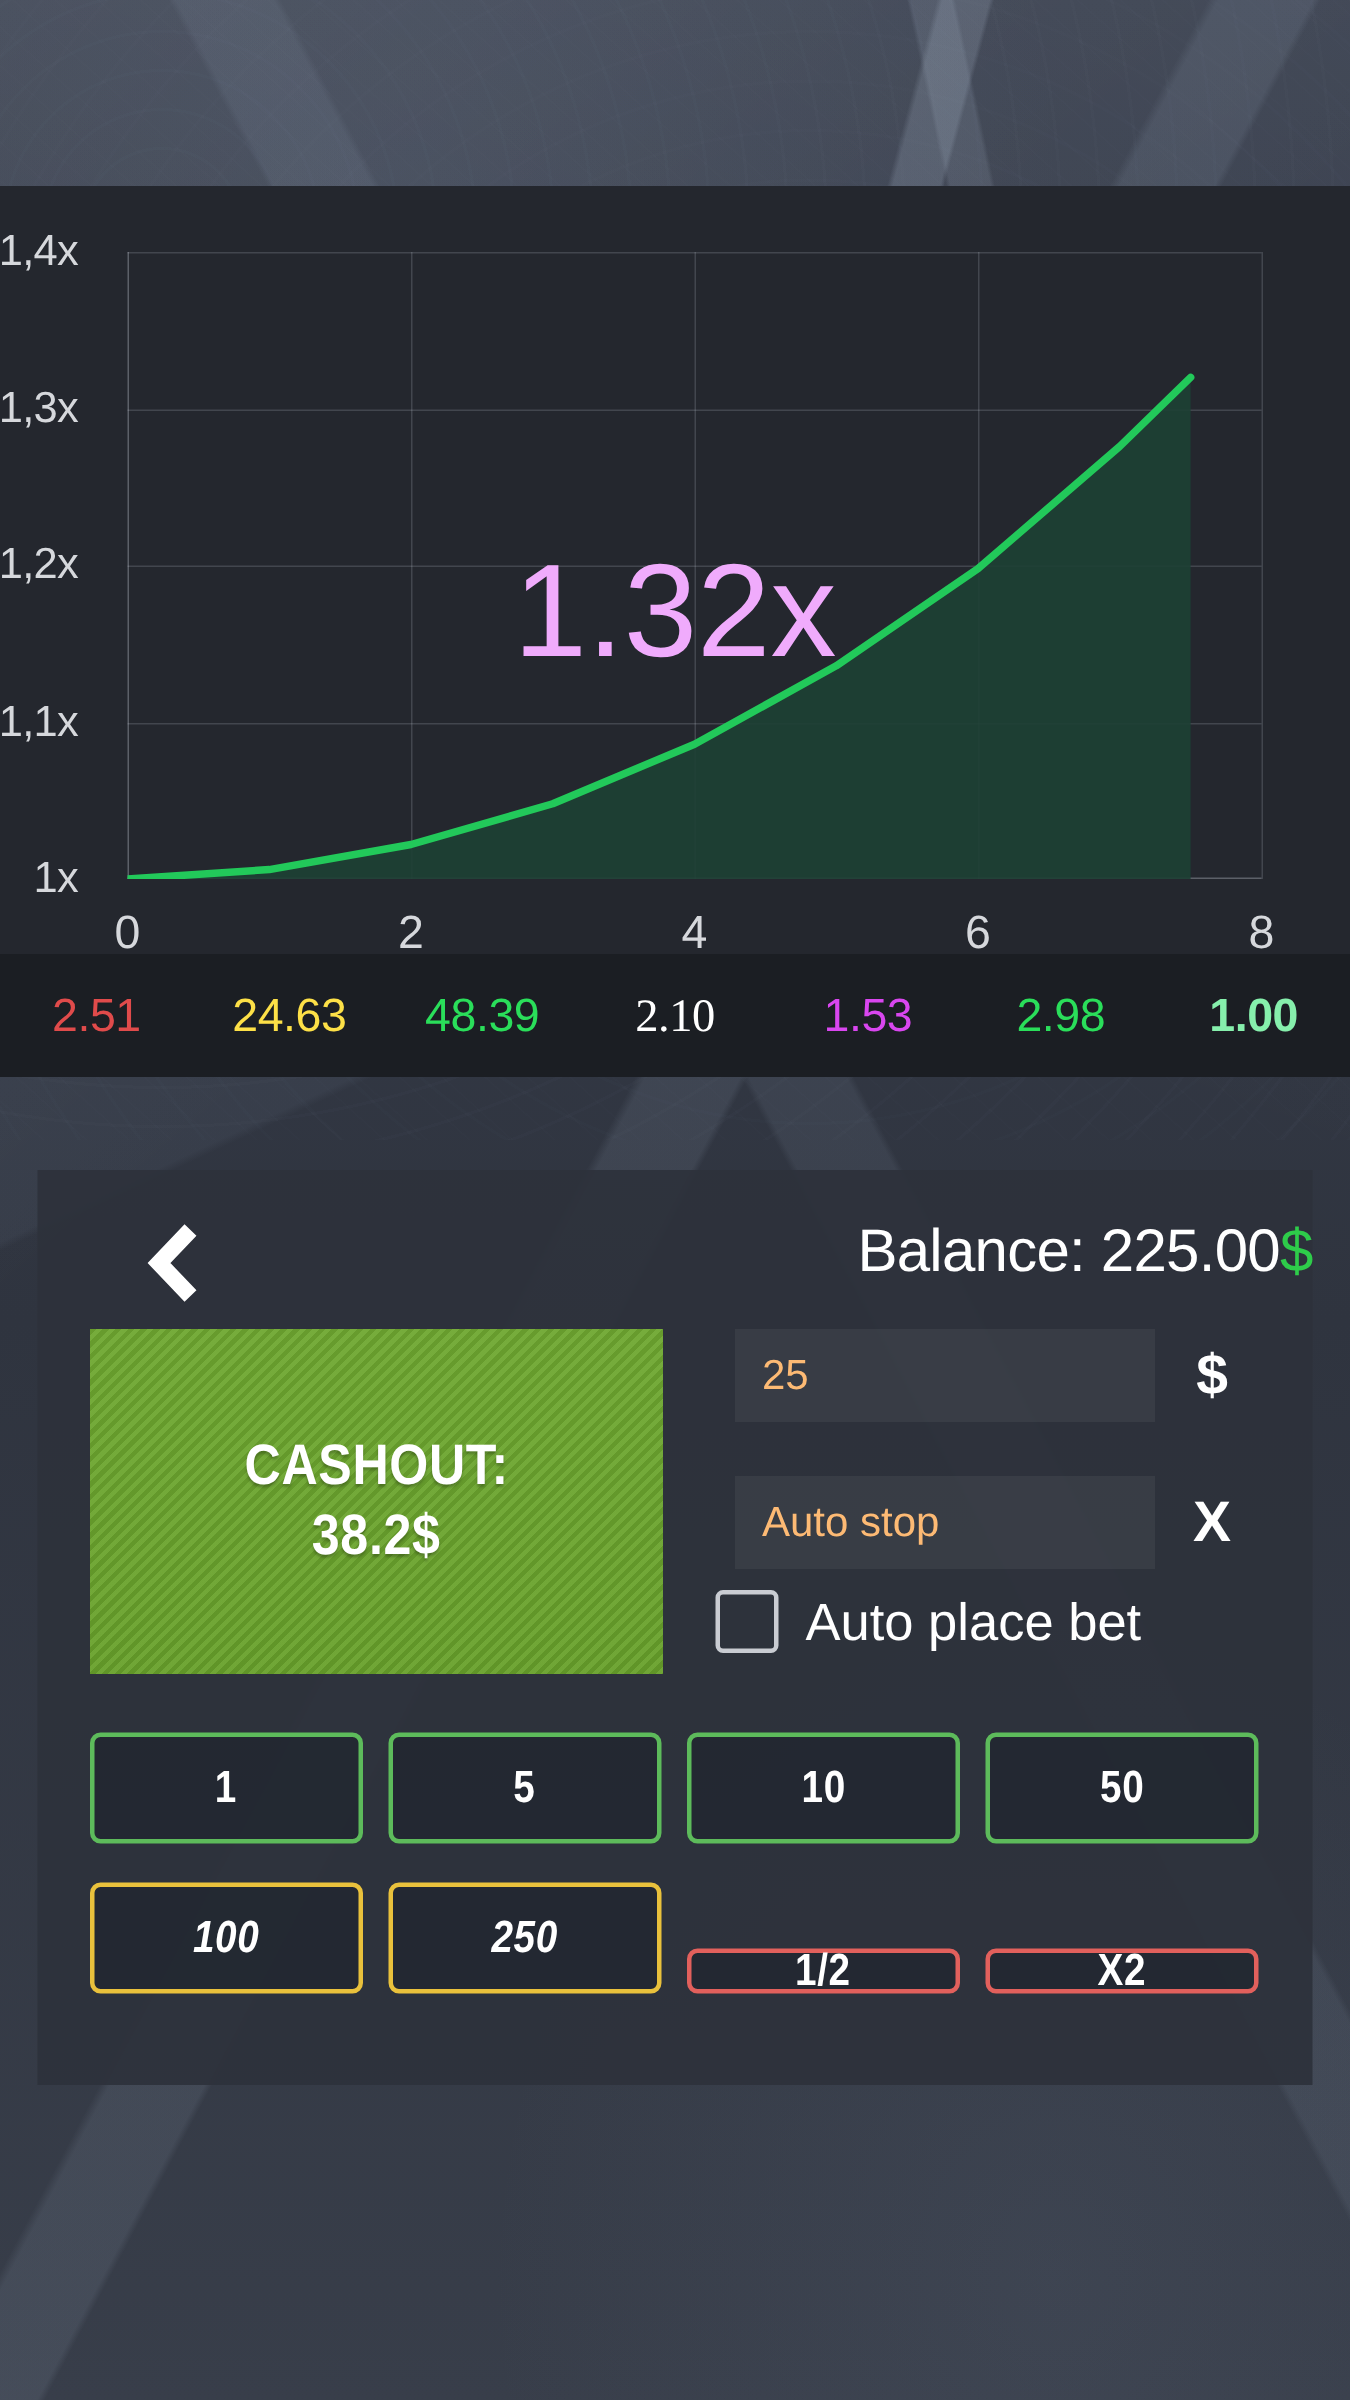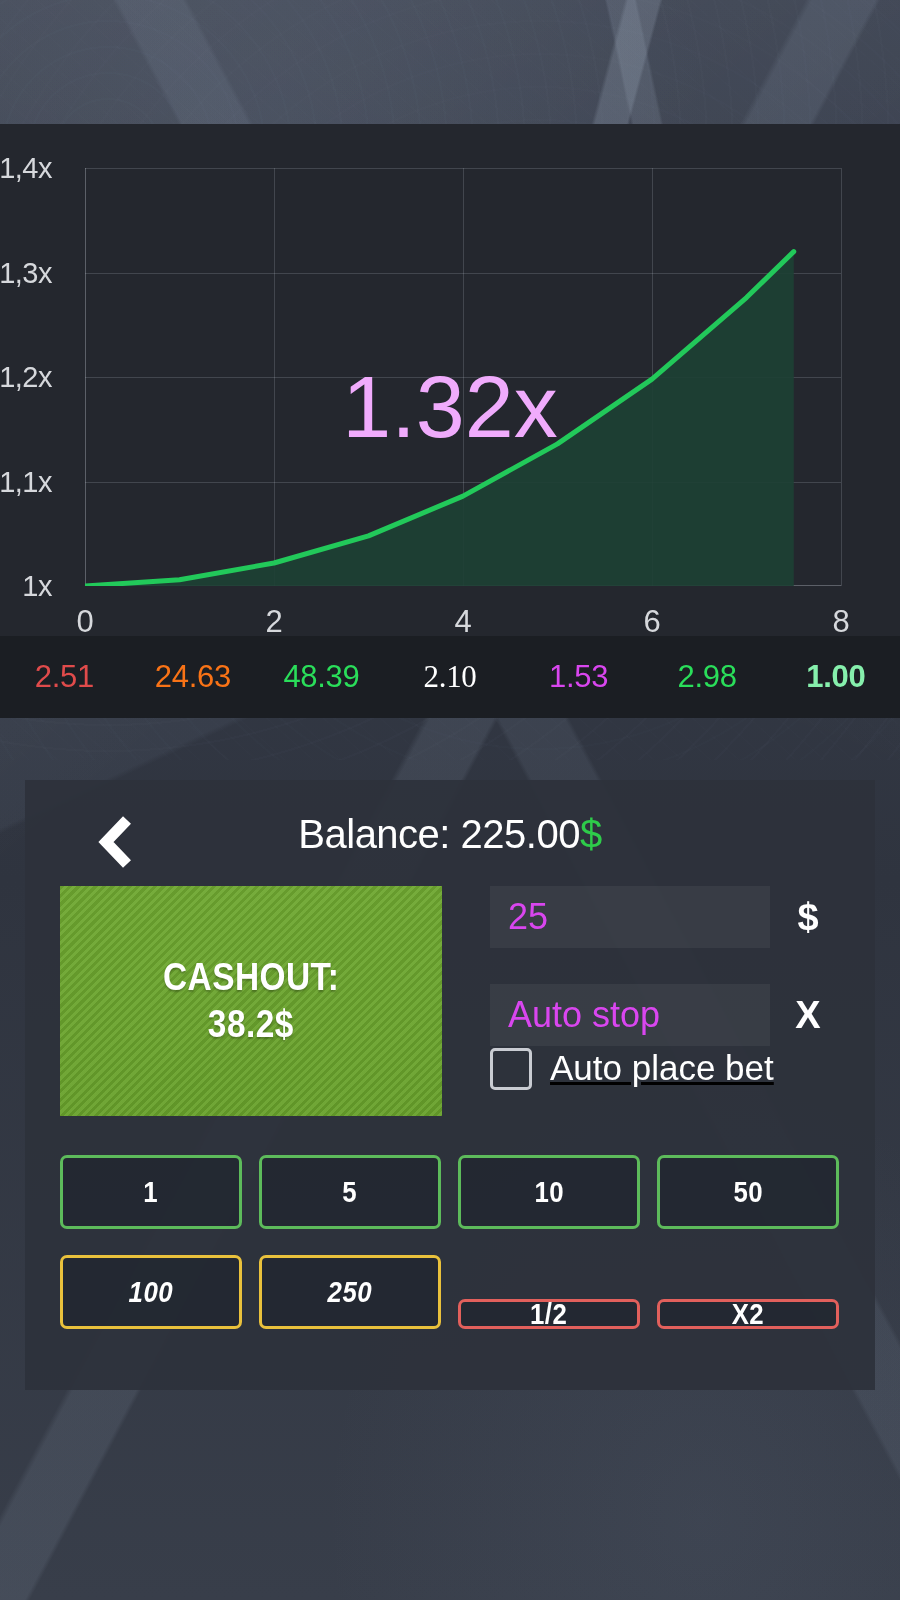--- a/index.html
+++ b/index.html
@@ -90,21 +90,21 @@
   }
   #panel-header {
     position:absolute; left:0; top:22px; width:850px; height:78px;
   }
   #back-btn {
     position:absolute; left:58px; top:8px; width:64px; height:64px;
     display:flex; align-items:center; justify-content:center;
   }
   #back-btn svg { display:block; }
   #balance {
-    position:absolute; left:0; top:10px; width:850px; text-align:center;
+    position:absolute; left:0; top:10px; width:850px; text-align:right;
     font-size:40px; color:#ffffff; letter-spacing:-0.5px;
   }
   #balance .cur { color:#2ecc4a; }
 
   #cashout-btn {
     position:absolute; left:35px; top:106px; width:382px; height:230px;
     background:
       repeating-linear-gradient(135deg, rgba(0,0,0,0.075) 0 3px, rgba(255,255,255,0.05) 3px 6px),
       linear-gradient(#6fa831,#68a12b);
     display:flex; flex-direction:column; align-items:center; justify-content:center;
@@ -115,31 +115,31 @@
     text-shadow:0 2px 2px rgba(0,0,0,0.25);
   }
   #cashout-btn span { transform:scaleX(0.88); display:block; }
 
   .field-row { position:absolute; height:62px; }
   .field-box {
     position:absolute; left:0; top:0; width:280px; height:62px;
     background:rgba(255,255,255,0.055);
     display:flex; align-items:center;
     padding-left:18px;
-    font-size:36px; color:#d946ef;
+    font-size:28px; color:#fdba74;
   }
   .field-suffix {
     position:absolute; left:300px; top:0; height:62px;
     display:flex; align-items:center; justify-content:center; width:36px;
     font-size:38px; color:#ffffff; font-weight:bold;
   }
 
   #checkbox-row {
-    position:absolute; left:465px; top:268px; width:380px; height:54px;
-    display:flex; align-items:flex-start; gap:18px;text-decoration:underline;
+    position:absolute; left:452px; top:268px; width:380px; height:54px;
+    display:flex; align-items:flex-end; gap:18px;
   }
   #checkbox {
     width:42px; height:42px; border:3px solid #c9ccd2; border-radius:5px;
     background:transparent; flex:none;
   }
   #checkbox-label { font-size:35px; color:#ffffff; }
 
   #bet-grid {
     position:absolute; left:35px; top:375px; width:780px; height:175px;
     display:grid; grid-template-columns:repeat(4,182px); grid-template-rows:repeat(2,74px);
@@ -196,21 +196,21 @@
     <div class="ytick" style="top: 44px;">1,4x</div>
     <div class="xtick" style="left: 85px;">0</div>
     <div class="xtick" style="left: 274px;">2</div>
     <div class="xtick" style="left: 463px;">4</div>
     <div class="xtick" style="left: 652px;">6</div>
     <div class="xtick" style="left: 841px;">8</div>
   </div>
 
 <div id="history">
     <div class="hist-item" style="color: rgb(224, 75, 75);">2.51</div>
-    <div class="hist-item" style="color: #f97316;">24.63</div>
+    <div class="hist-item" style="color: #fde047;">24.63</div>
     <div class="hist-item" style="color: rgb(42, 222, 90);">48.39</div>
     <div class="hist-item" style="color: #ffffff; font-family: Liberation Serif, serif;">2.10</div>
     <div class="hist-item" style="color: #d946ef;">1.53</div>
     <div class="hist-item" style="color: rgb(42, 222, 90);">2.98</div>
     <div class="hist-item" style="color: #86efac; font-weight: bold;">1.00</div>
   </div>
 
 <div id="bet-panel">
 
   <div id="panel-header">

